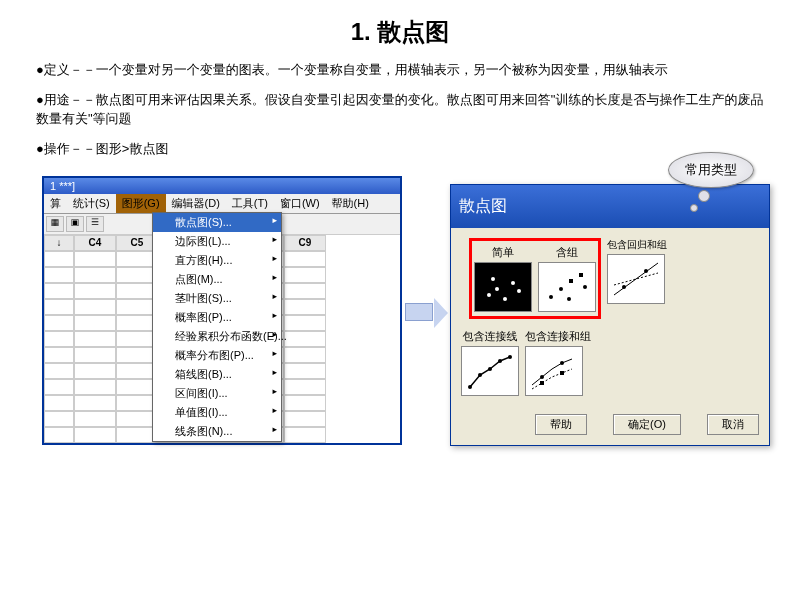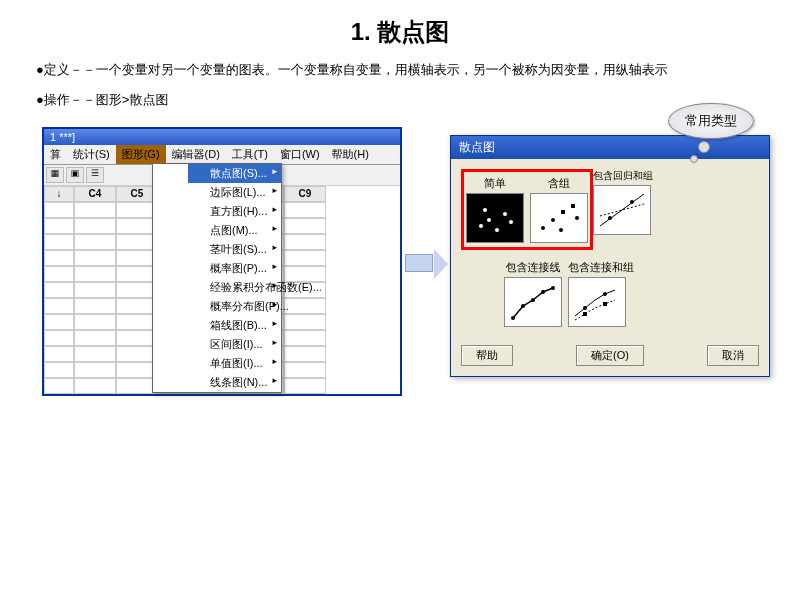--- a/index.html
+++ b/index.html
@@ -9,45 +9,45 @@
 .bullet { margin-bottom: 10px; }
 .figure-area { position: relative; margin-top: 8px; height: 330px; }
 
 
 .menu-window { position: absolute; left: 42px; top: 8px; width: 360px; border: 2px solid #003399; background: #fff; }
 .menu-title { background: linear-gradient(#5a8ae6, #2d5bc7); color: #fff; font-size: 11px; padding: 2px 6px; }
 .menubar { display: flex; font-size: 11px; background: #f0f0f0; border-bottom: 1px solid #999; }
 .menubar div { padding: 2px 6px; }
 .toolbar-row { display: flex; background: #f0f0f0; padding: 2px; gap: 2px; border-bottom: 1px solid #ccc; }
 .tb-btn { width: 18px; height: 16px; border: 1px solid #bbb; background: #e8e8e8; font-size: 9px; text-align: center; }
-.dropdown { position: absolute; left: 108px; top: 34px; width: 130px; background: #fff; border: 1px solid #666; box-shadow: 2px 2px 4px rgba(0,0,0,0.3); font-size: 11px; z-index: 5; padding-left: 35px; }
+.dropdown { position: absolute; left: 108px; top: 34px; width: 130px; background: #fff; border: 1px solid #666; box-shadow: 2px 2px 4px rgba(0,0,0,0.3); font-size: 11px; z-index: 5; }
 .dropdown-item { padding: 2px 6px 2px 22px; position: relative; white-space: nowrap; }
 .dropdown-item.selected { background: #316ac5; color: #fff; }
 .dropdown-item::after { content: "▸"; position: absolute; right: 4px; font-size: 9px; }
 .sheet { display: grid; grid-template-columns: 30px repeat(6, 42px); font-size: 10px; }
 .sheet div { border: 1px solid #ccc; height: 16px; padding: 1px 2px; overflow: hidden; }
 .sheet .hdr { background: #e8e8e8; text-align: center; font-weight: bold; }
 
 
 .arrow { position: absolute; left: 405px; top: 135px; }
 .arrow-body { width: 28px; height: 18px; background: #c7d4f0; border: 1px solid #8aa0d0; position: relative; }
 .arrow-head { position: absolute; left: 28px; top: -6px; width: 0; height: 0; border-left: 14px solid #c7d4f0; border-top: 15px solid transparent; border-bottom: 15px solid transparent; }
 
 
 .dialog { position: absolute; right: 30px; top: 16px; width: 320px; background: #ece9d8; border: 1px solid #003399; box-shadow: 2px 2px 6px rgba(0,0,0,0.3); }
-.dialog-title { background: linear-gradient(#3b6fd8, #1a4db3); color: #fff; padding: 3px 8px; font-size: 12px; }
+.dialog-title { background: linear-gradient(#3b6fd8, #1a4db3); color: #fff; padding: 11px 8px; font-size: 16px; }
 .dialog-body { padding: 10px; }
 .type-row { display: flex; gap: 6px; }
 .type-col { text-align: center; font-size: 11px; }
 .type-box { width: 58px; height: 50px; border: 1px solid #888; background: #fff; margin-top: 2px; position: relative; }
 .type-box.inverted { background: #000; }
 .highlight-box { border: 3px solid #ff0000; padding: 4px 2px; display: inline-flex; gap: 6px; }
 .type-label { font-size: 11px; margin-bottom: 2px; }
-.row2 { margin-top: 10px; margin-left: 43px; }
-.dialog-buttons { display: flex; justify-content: space-between; gap: 26px; padding: 8px 10px 10px; }
+.row2 { margin-top: 10px; }
+.dialog-buttons { display: flex; justify-content: flex-end; gap: 26px; padding: 8px 10px 10px; }
 .dlg-btn { border: 1px solid #888; background: #ece9d8; padding: 2px 14px; font-size: 11px; box-shadow: 1px 1px 0 #fff inset; }
 
 
 .callout { position: absolute; right: 46px; top: -16px; z-index: 10; }
 .callout-cloud { background: radial-gradient(#fff, #d8d8e0); border: 1px solid #888; border-radius: 50%; padding: 8px 16px; font-size: 13px; box-shadow: 1px 1px 3px rgba(0,0,0,0.3); }
 .callout-bubble { width: 10px; height: 10px; background: #e0e0e8; border: 1px solid #888; border-radius: 50%; position: absolute; }
 .b1 { left: 30px; top: 38px; width: 12px; height:12px;}
 .b2 { left: 22px; top: 52px; width: 8px; height: 8px; }
 
 
@@ -55,20 +55,21 @@
 .dot.w { background: #fff; }
 .dot.b { background: #000; }
 </style>
 </head>
 <body>
 
 <div class="title">1. 散点图</div>
 
 <div class="content">
   <div class="bullet">●定义－－一个变量对另一个变量的图表。一个变量称自变量，用横轴表示，另一个被称为因变量，用纵轴表示</div>
+  <div class="bullet">●用途－－散点图可用来评估因果关系。假设自变量引起因变量的变化。散点图可用来回答"训练的长度是否与操作工生产的废品数量有关"等问题</div>
   <div class="bullet">●操作－－图形&gt;散点图</div>
 </div>
 
 <div class="figure-area">
 
   <div class="menu-window">
     <div class="menu-title">1 ***]</div>
     <div class="menubar">
       <div>算</div>
       <div>统计(S)</div>
@@ -202,21 +203,21 @@
 
   <div class="callout">
     <div class="callout-cloud">常用类型</div>
     <div class="callout-bubble b1"></div>
     <div class="callout-bubble b2"></div>
   </div>
 
   <div class="dialog">
     <div class="dialog-title">散点图</div>
     <div class="dialog-body">
-      <div style="display:flex; align-items:flex-start; ">
+      <div style="display:flex; align-items:flex-start; gap:6px;margin-left:8px;">
         <div class="highlight-box">
           <div class="type-col">
             <div class="type-label">简单</div>
             <div class="type-box inverted">
               <div class="dot w" style="left:12px;top:30px;"></div>
                 <div class="dot w" style="left:20px;top:24px;"></div>
               <div class="dot w" style="left:28px;top:34px;"></div>
                 <div class="dot w" style="left:36px;top:18px;"></div>
               <div class="dot w" style="left:42px;top:26px;"></div>
                 <div class="dot w" style="left:16px;top:14px;"></div>

